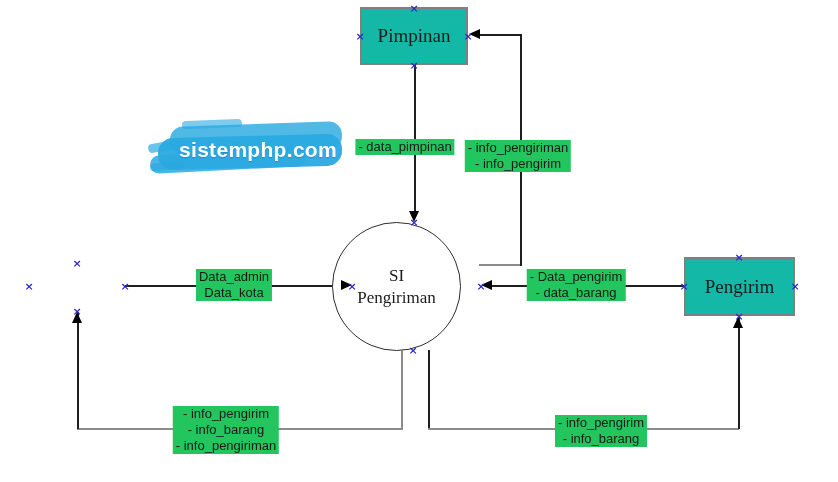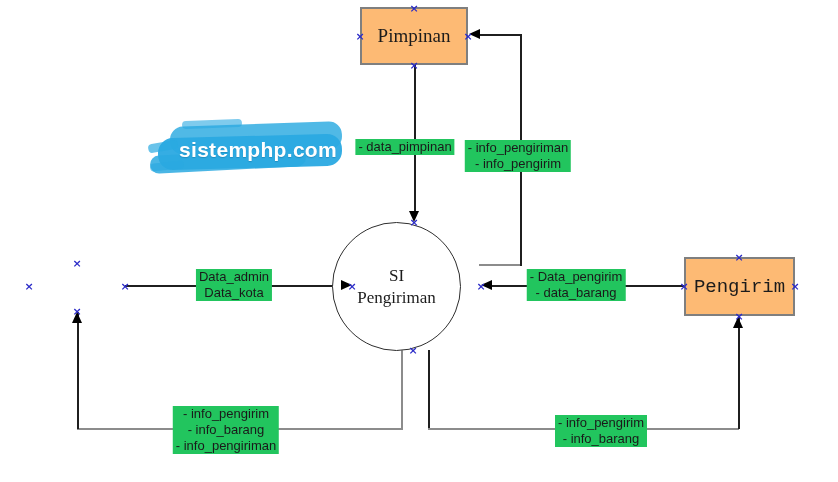--- a/index.html
+++ b/index.html
@@ -7,21 +7,21 @@
     position:relative;
     width:838px;height:482px;
     background:#ffffff;
     font-family:"Liberation Sans","DejaVu Sans",sans-serif;
     overflow:hidden;
   }
   
   .entity{
     position:absolute;
     border:2px solid #7f7f7f;
-    background:#fdba74;
+    background:#14b8a6;
     display:flex;align-items:center;justify-content:center;
     font-family:"Liberation Serif","DejaVu Serif",serif;
     font-size:19px;color:#1b1b1b;
     box-sizing:border-box;
     z-index:3;
   }
   
   .process{
     position:absolute;
     border:1.5px solid #2e2e2e;border-radius:50%;
@@ -87,21 +87,21 @@
       </g>
     </svg>
     <div class="wm-text">sistemphp.com</div>
   </div>
 
   <div class="entity" style="left:360px;top:7px;width:108px;height:58px;">
     <span>Pimpinan</span>
   </div>
 
 
-  <div class="entity" style="left:684px;top:257px;width:111px;height:59px;font-family:Liberation Mono, monospace;">
+  <div class="entity" style="left:684px;top:257px;width:111px;height:59px;">
     <span>Pengirim</span>
   </div>
 
   <div class="process" style="left:332px;top:222px;width:129px;height:129px;">
     <div>SI</div>
     <div>Pengiriman</div>
   </div>
 
   <div class="line dark" style="left:125px;top:285px;width:219px;height:1.5px;"></div>
 

